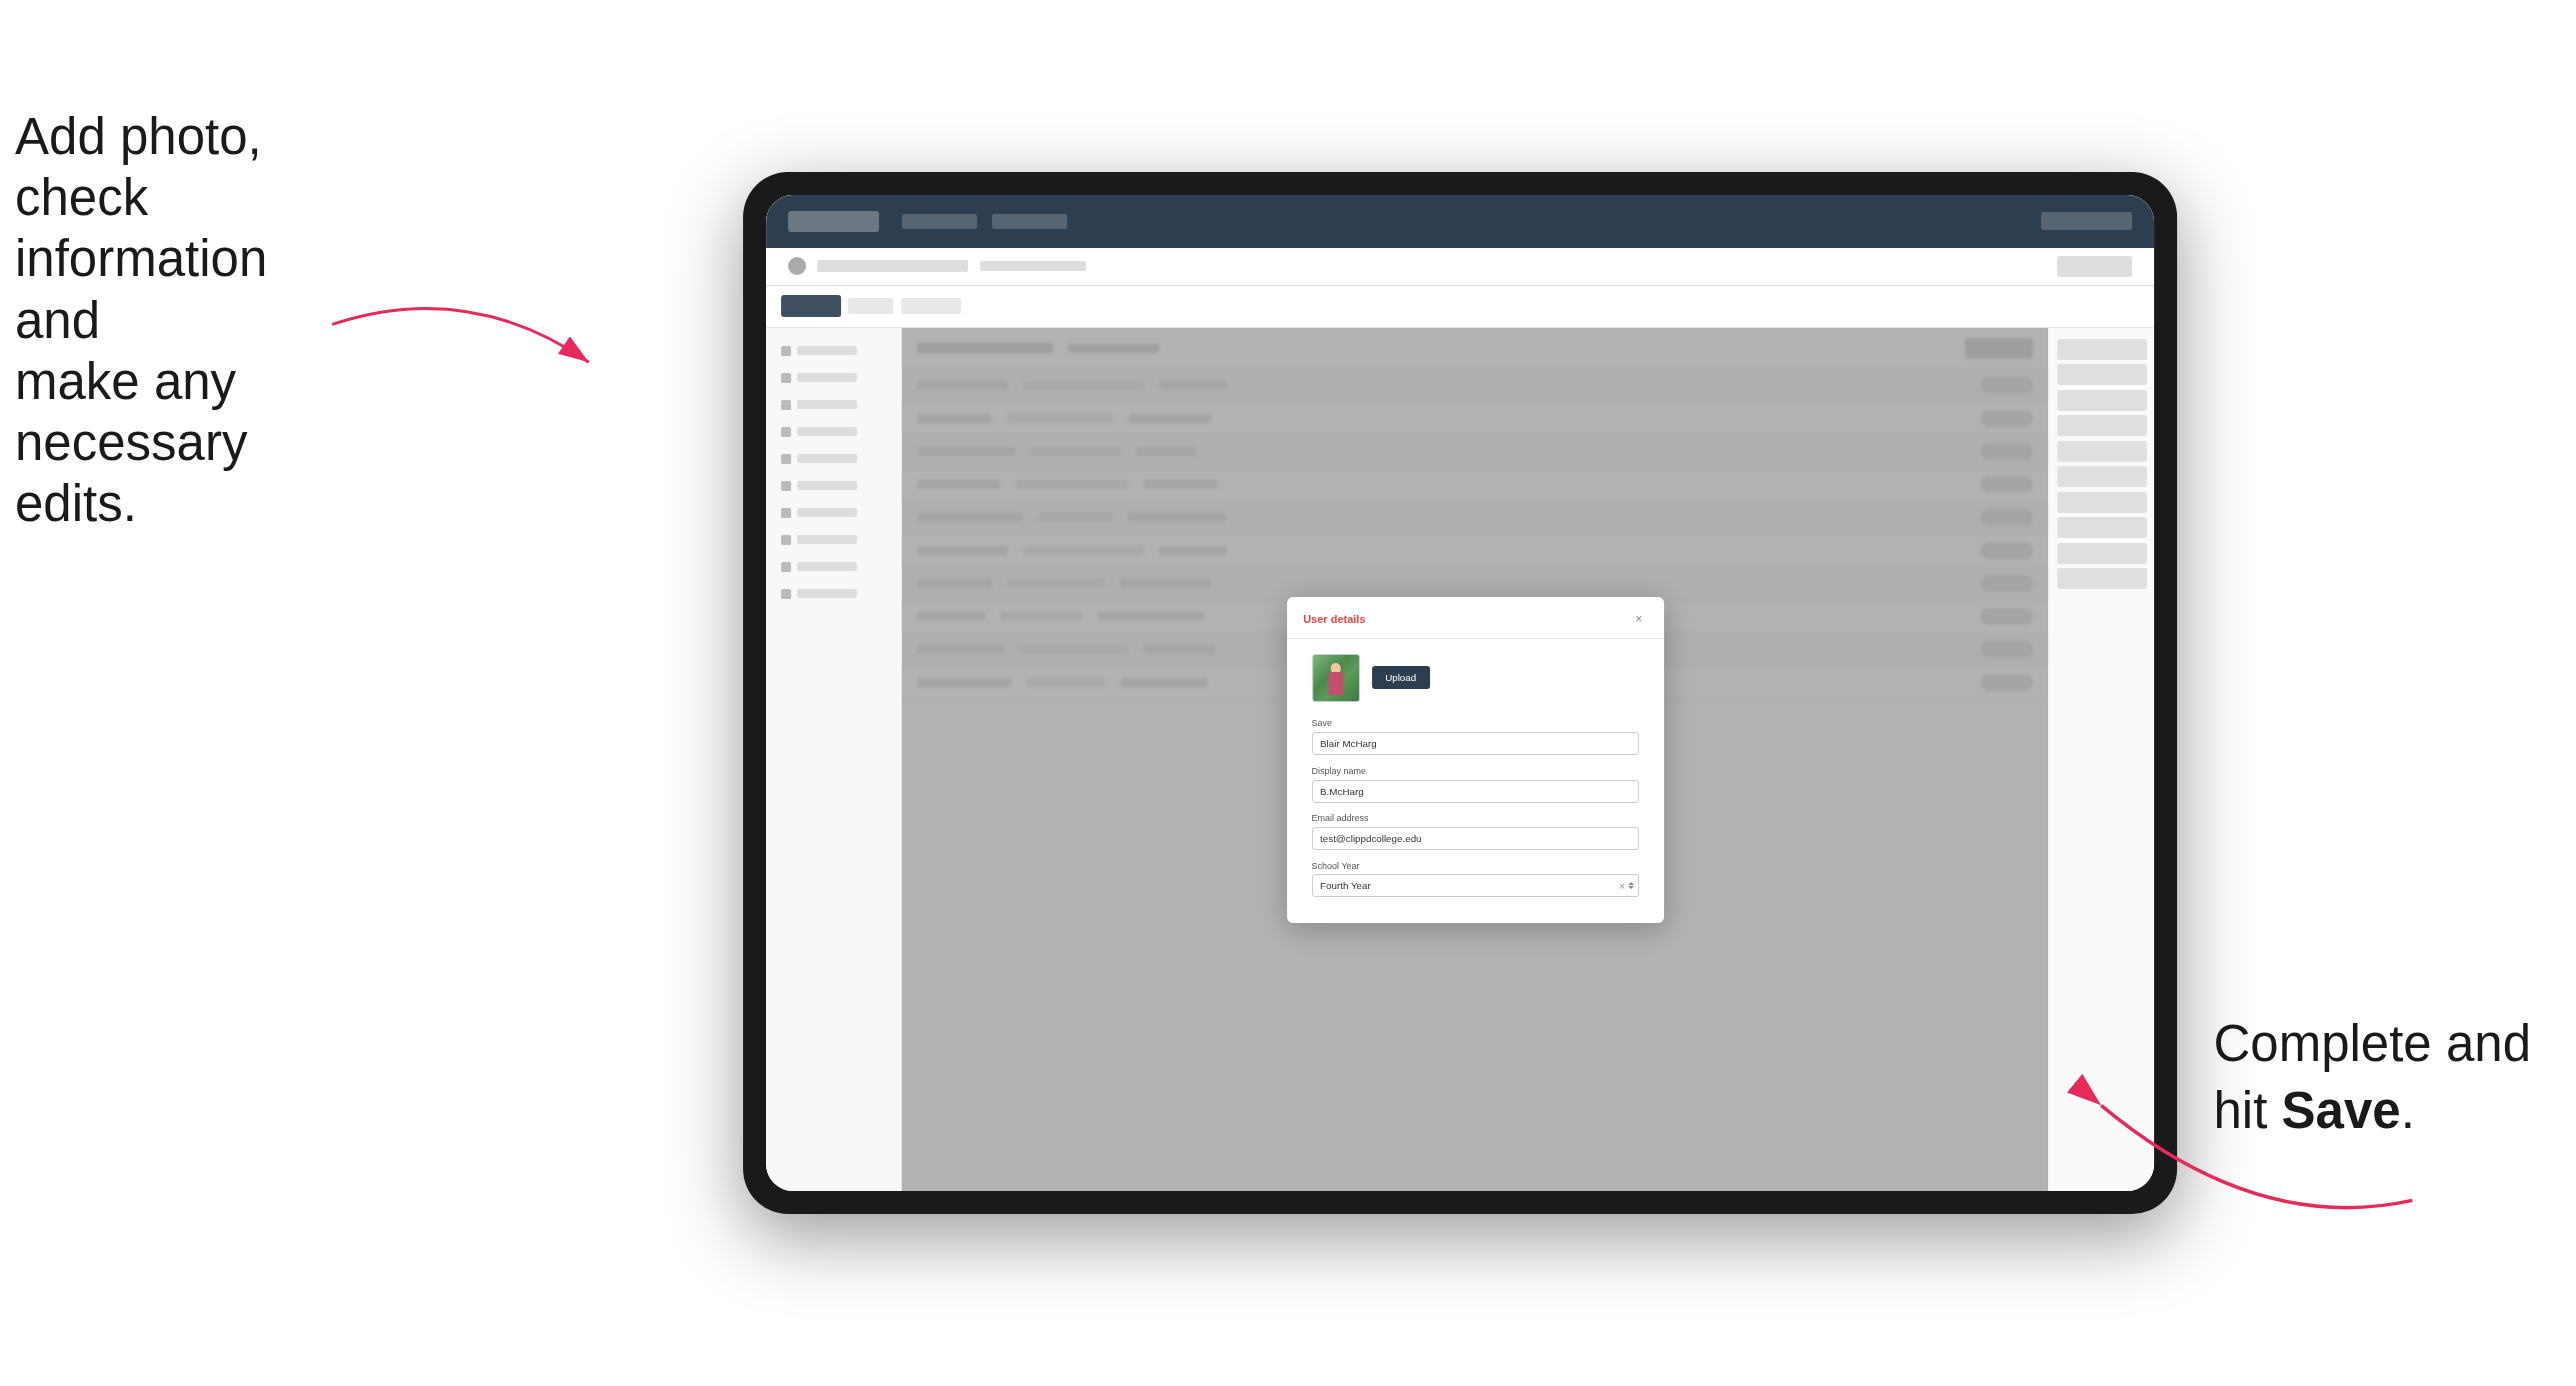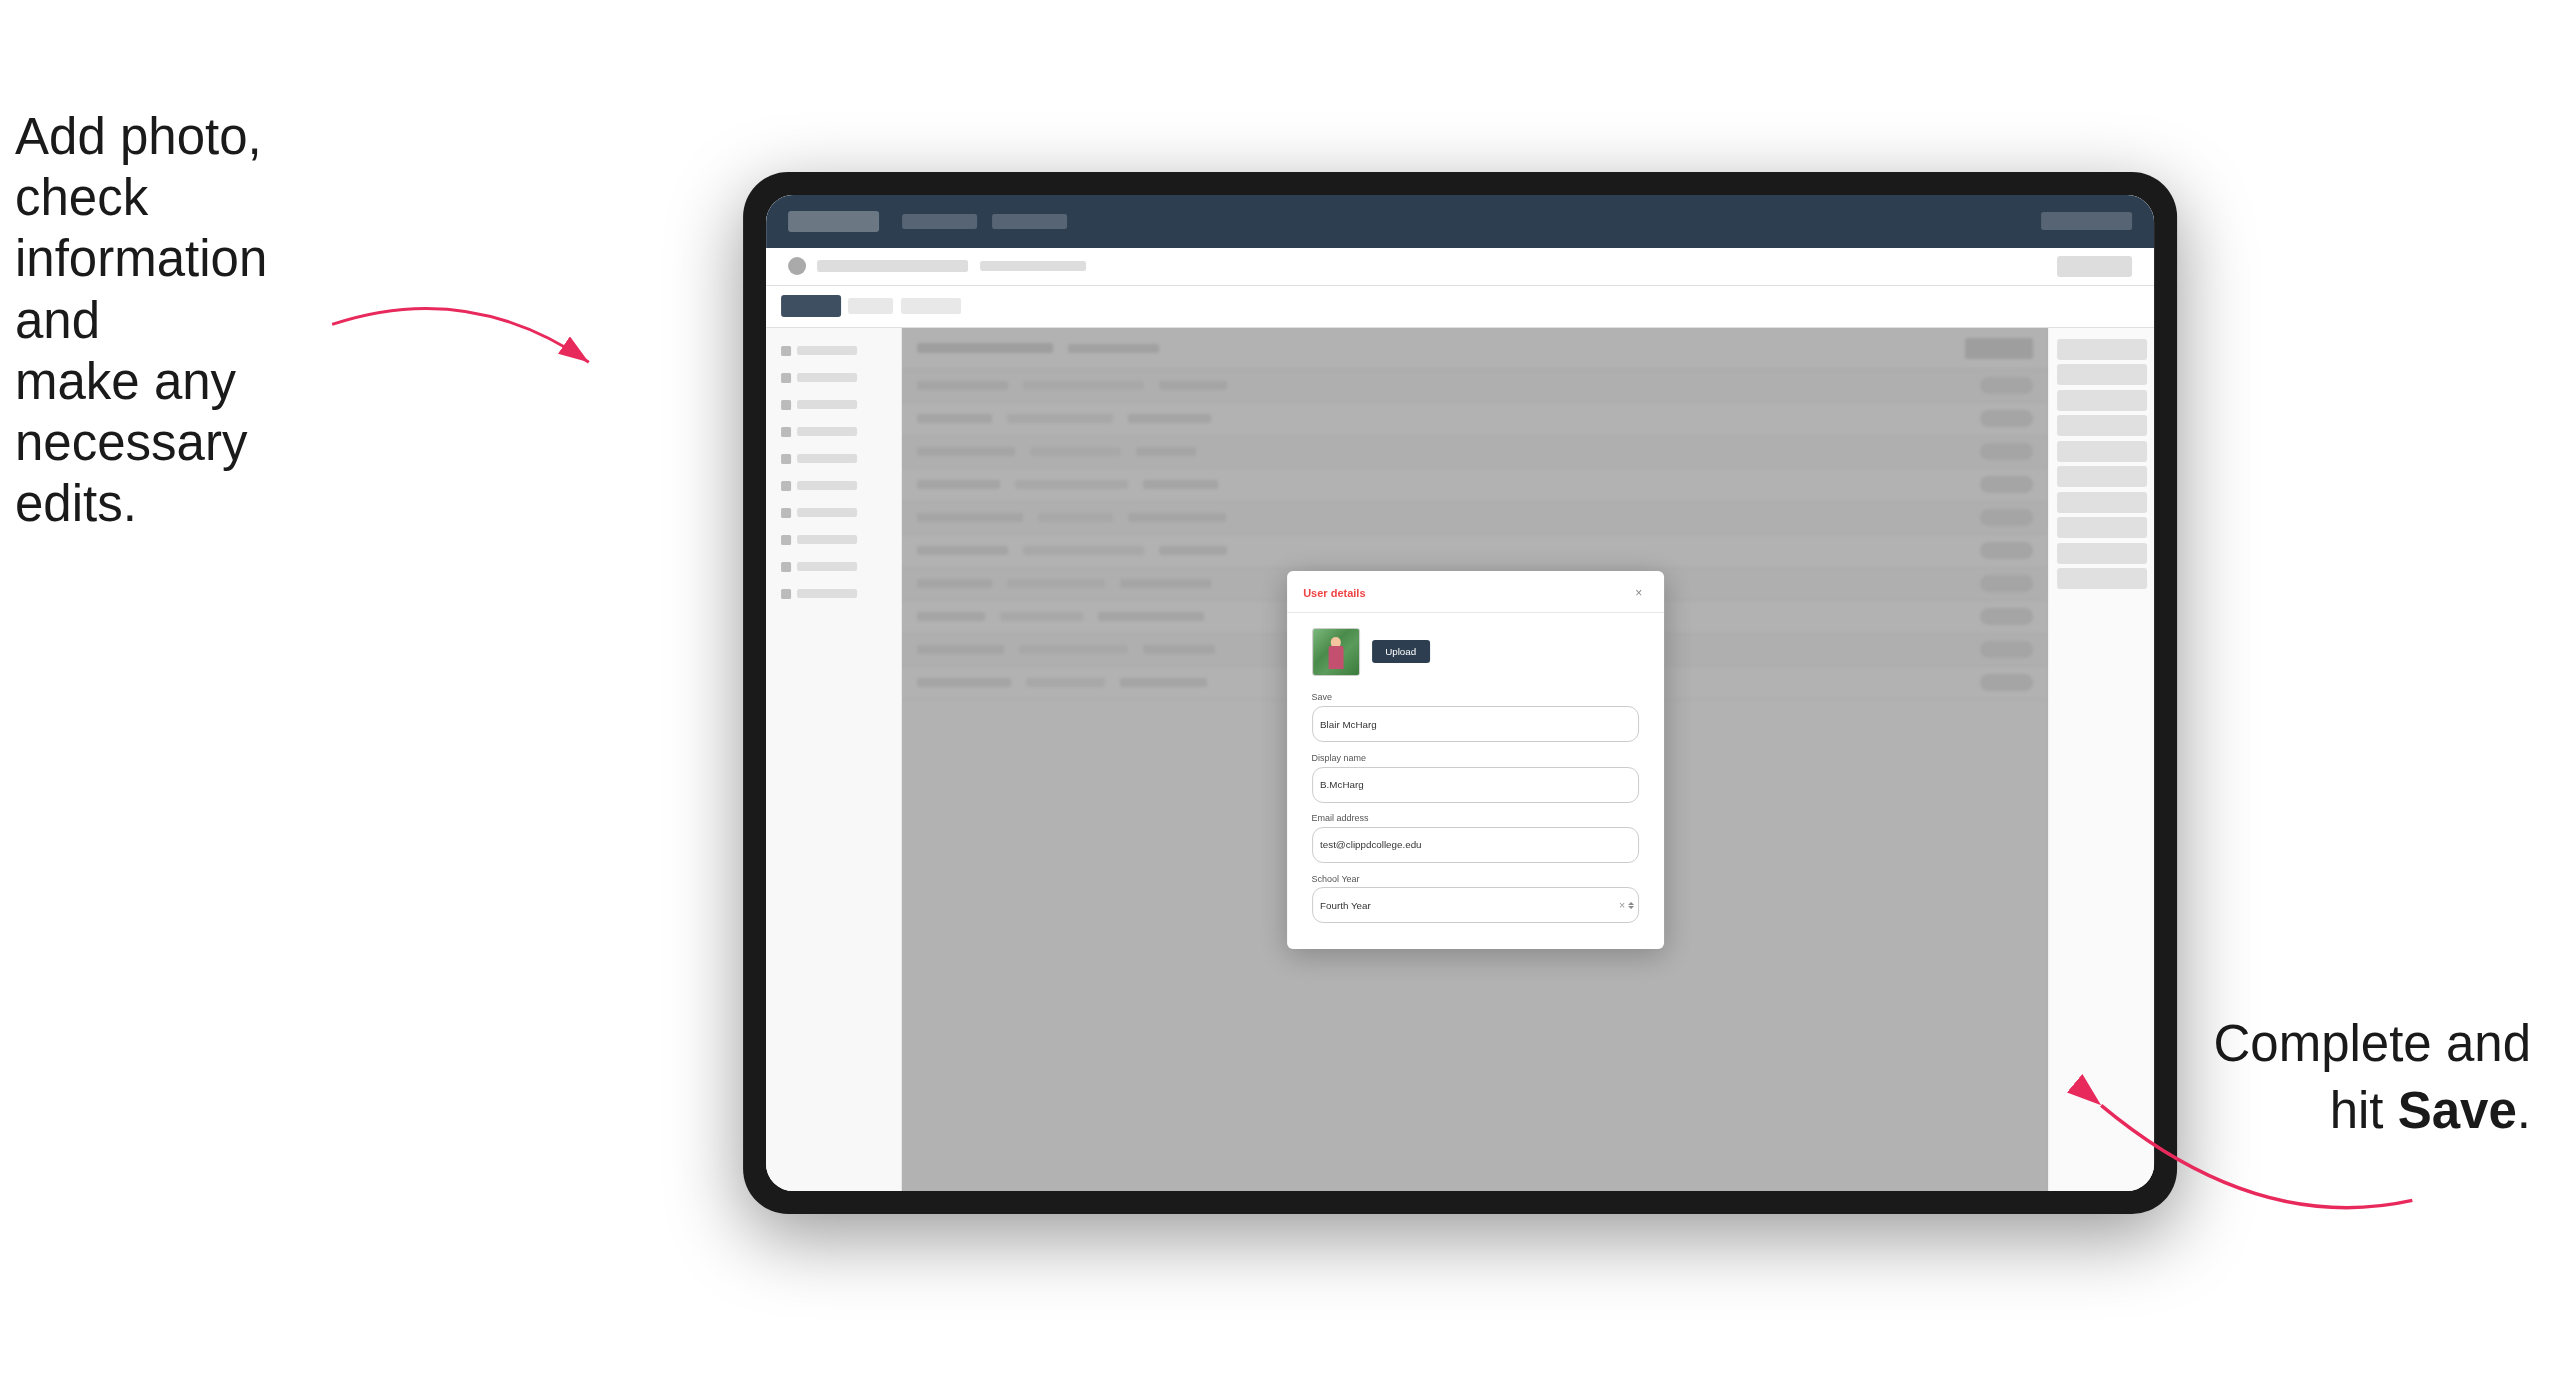--- a/index.html
+++ b/index.html
@@ -26,21 +26,21 @@
 
     
     .annotation-right {
       position: absolute;
       right: 45px;
       bottom: 242px;
       font-size: 51px;
       font-weight: 400;
       color: #1a1a1a;
       line-height: 1.3;
-      text-align: right;
+      text-align: left;
       max-width: 377px;
     }
     .annotation-right strong {
       font-weight: 700;
     }
 
     
     .tablet {
       position: absolute;
       left: 50%;
@@ -275,23 +275,23 @@
 
     .form-label {
       display: block;
       font-size: 9px;
       color: #555;
       margin-bottom: 3.8px;
     }
 
     .form-input {
       width: 100%;
-      height: 36px;
+      height: 23px;
       border: 0.8px solid #ccc;
-      border-radius: 11px;
+      border-radius: 3px;
       padding: 0 7.5px;
       font-size: 9.8px;
       color: #333;
       background: #fff;
       outline: none;
     }
 
     
     .select-wrapper {
       position: relative;

